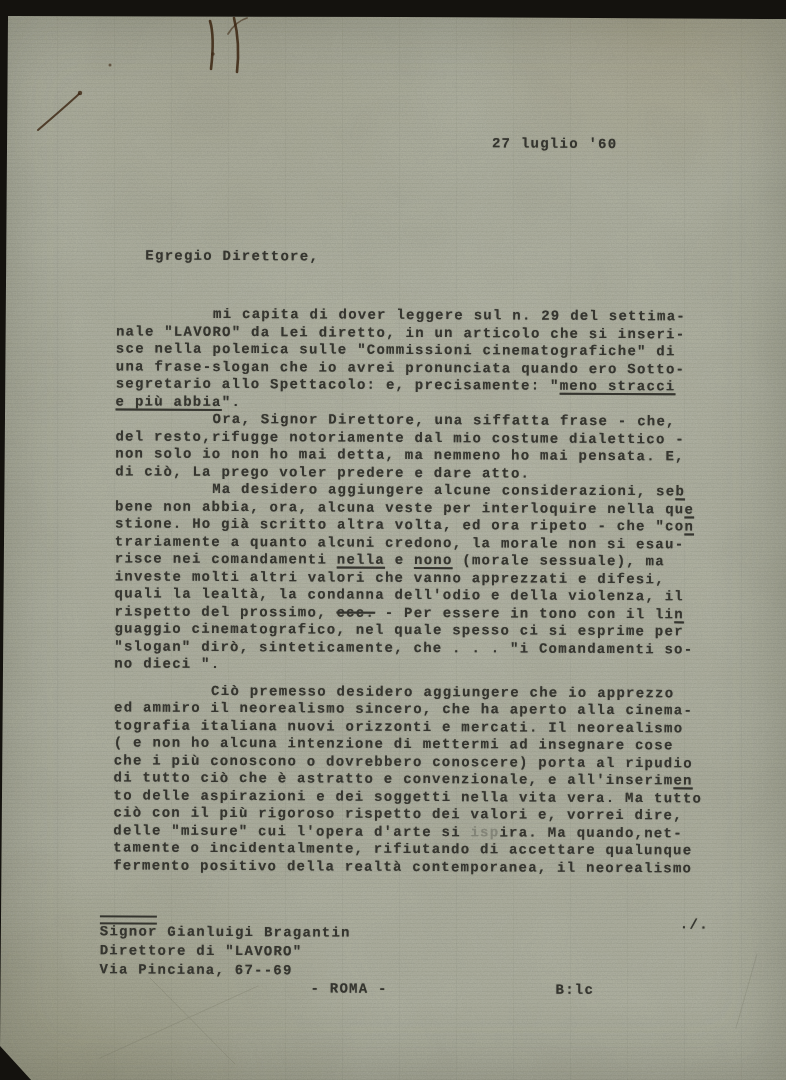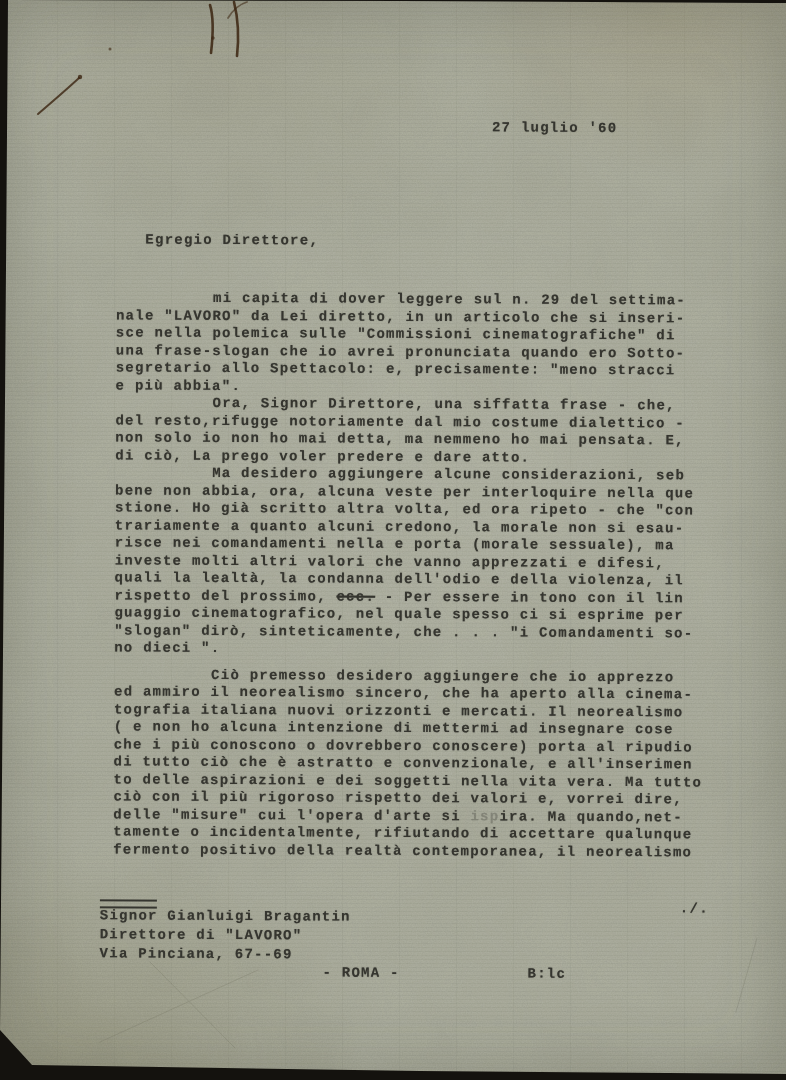--- a/index.html
+++ b/index.html
@@ -19,47 +19,48 @@
     background-color:var(--paper);
     background-image:
       radial-gradient(ellipse 320px 220px at 85% 2%, rgba(148,128,86,.20), transparent 70%),
       radial-gradient(ellipse 420px 300px at 8% 98%, rgba(118,114,80,.28), transparent 72%),
       radial-gradient(ellipse 380px 260px at 30% 6%, rgba(130,120,90,.12), transparent 70%),
       radial-gradient(ellipse 520px 420px at 55% 45%, rgba(255,255,244,.09), transparent 75%),
       repeating-linear-gradient(90deg, rgba(72,78,62,.05) 0 1px, transparent 1px 57px),
       repeating-linear-gradient(0deg, rgba(72,78,62,.055) 0 1px, transparent 1px 4px);
     box-shadow:inset 0 0 70px rgba(58,58,42,.28);
     clip-path:polygon(10px 0px, 400px 1px, 786px 3px, 786px 1074px, 420px 1071px, 32px 1065px, 0px 1030px, 5px 400px, 8px 0px);
+    margin-top:16px;
   }
   .grain{position:absolute;inset:0;pointer-events:none}
   .typed{
     position:absolute;inset:0;
     transform:rotate(.3deg);transform-origin:40px 120px;
     font-weight:700;font-size:14px;letter-spacing:1.25px;
     color:var(--ink);
     text-shadow:0 0 1px rgba(55,55,48,.55);
   }
   .date{position:absolute;left:492px;top:117px;white-space:pre}
   .salutation{position:absolute;left:146px;top:231px;white-space:pre}
   .body-block{position:absolute;left:117px;top:289px;width:600px}
   .para{margin:0}
   .para.gap{margin-top:9px}
   .tline{height:17.5px;line-height:17.5px;white-space:pre}
   .tline.ind{padding-left:97px}
-  .seg-u{text-decoration-thickness:1.5px;text-underline-offset:3px}
+  .seg-u{text-decoration:underline;text-decoration-thickness:1.5px;text-underline-offset:3px}
   .seg-x{text-decoration:line-through;text-decoration-thickness:1.6px}
   .seg-f{opacity:.3}
   .cont-mark{position:absolute;left:684px;top:897px;white-space:pre}
   .sep-line{position:absolute;left:104px;top:899px;width:57px;height:5px;
     border-top:2px solid var(--ink);border-bottom:2px solid var(--ink);
     filter:blur(.3px)}
   .recipient{position:absolute;left:104px;top:906px}
   .fline{height:19px;line-height:19px;white-space:pre}
-  .city{position:absolute;left:327px;top:963px;white-space:pre}
-  .ref{position:absolute;left:532px;top:963px;white-space:pre}
+  .city{position:absolute;left:315px;top:963px;white-space:pre}
+  .ref{position:absolute;left:560px;top:963px;white-space:pre}
   .marks{position:absolute;inset:0;pointer-events:none}
 </style>
 </head>
 <body>
 
 <div class="paper">
 
   <svg class="grain" width="786" height="1080" aria-hidden="true">
     <defs>
       <filter id="fineGrain" x="0" y="0" width="100%" height="100%">
@@ -92,21 +93,21 @@
           <div class="tline ind">Ora, Signor Direttore, una siffatta frase - che,</div>
           <div class="tline">del resto,rifugge notoriamente dal mio costume dialettico -</div>
           <div class="tline">non solo io non ho mai detta, ma nemmeno ho mai pensata. E,</div>
           <div class="tline">di ciò, La prego voler predere e dare atto.</div>
         </div>
         <div class="para">
           <div class="tline ind">Ma desidero aggiungere alcune considerazioni, se<span class="seg-u">b</span></div>
           <div class="tline">bene non abbia, ora, alcuna veste per interloquire nella qu<span class="seg-u">e</span></div>
           <div class="tline">stione. Ho già scritto altra volta, ed ora ripeto - che "co<span class="seg-u">n</span></div>
           <div class="tline">trariamente a quanto alcuni credono, la morale non si esau-</div>
-          <div class="tline">risce nei comandamenti <span class="seg-u">nella</span> e <span class="seg-u">porta</span> (morale sessuale), ma</div>
+          <div class="tline">risce nei comandamenti <span class="seg-u">nella</span> e <span class="seg-u">nono</span> (morale sessuale), ma</div>
           <div class="tline">investe molti altri valori che vanno apprezzati e difesi,</div>
           <div class="tline">quali la lealtà, la condanna dell'odio e della violenza, il</div>
           <div class="tline">rispetto del prossimo, <span class="seg-x">ecc.</span> - Per essere in tono con il li<span class="seg-u">n</span></div>
           <div class="tline">guaggio cinematografico, nel quale spesso ci si esprime per</div>
           <div class="tline">"slogan" dirò, sinteticamente, che . . . "i Comandamenti so-</div>
           <div class="tline">no dieci ".</div>
         </div>
         <div class="para gap">
           <div class="tline ind">Ciò premesso desidero aggiungere che io apprezzo</div>
           <div class="tline">ed ammiro il neorealismo sincero, che ha aperto alla cinema-</div>

